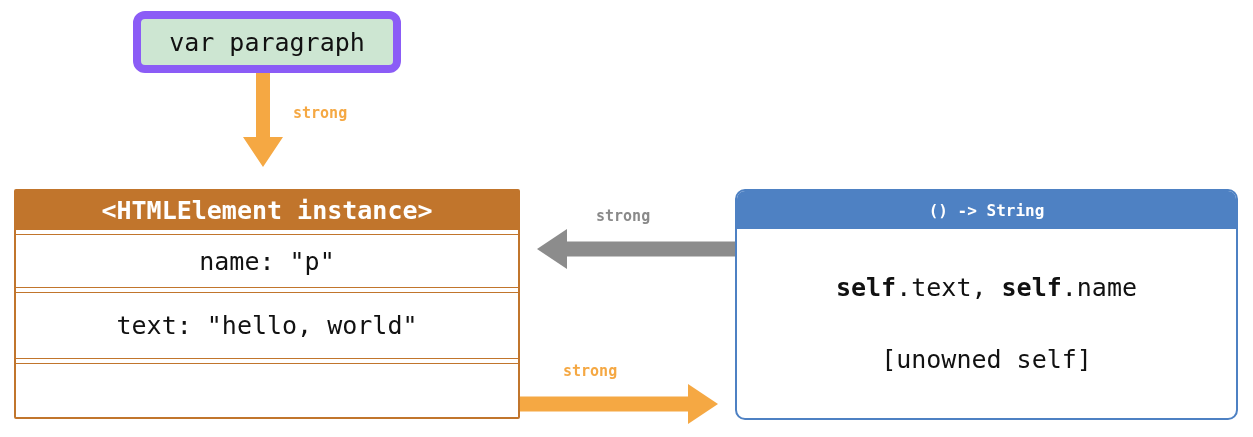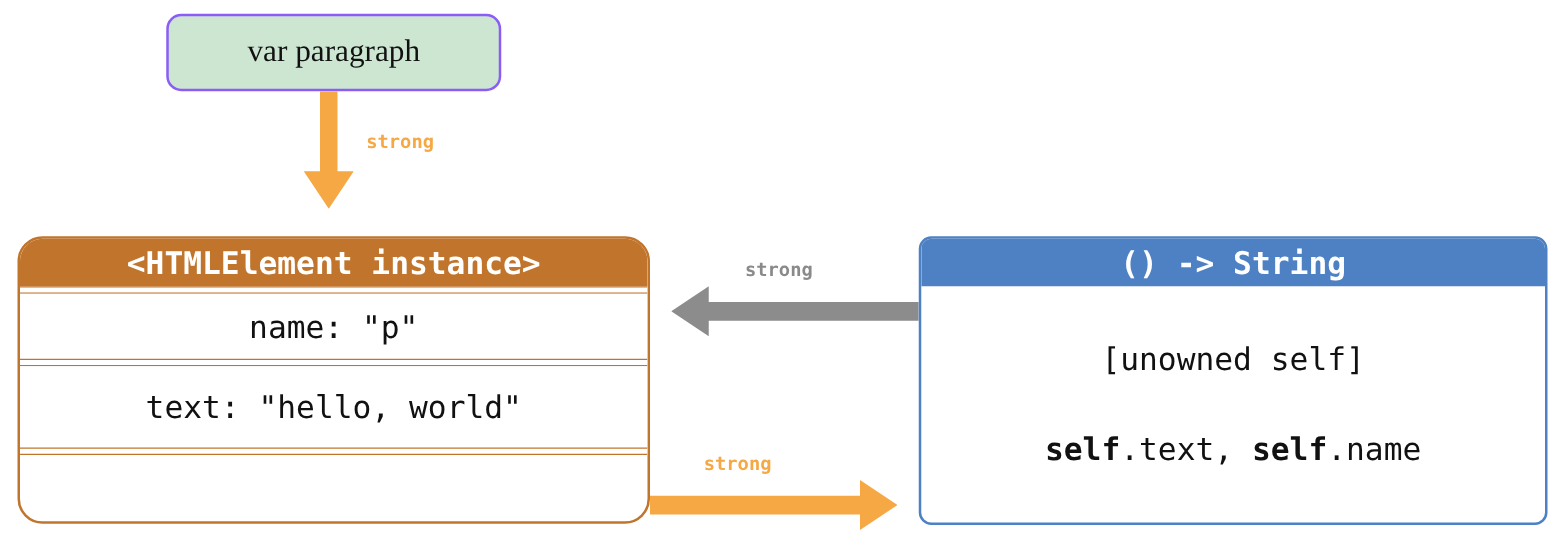--- a/index.html
+++ b/index.html
@@ -14,25 +14,24 @@
     height: 437px;
     background: #ffffff;
     overflow: hidden;
   }
   .abs { position: absolute; }
 
   
   .var-box {
     left: 133px; top: 11px; width: 268px; height: 62px;
     background: #cde6d2;
-    border: 2px solid #8b5cf6;
+    border: 8px solid #8b5cf6;
     border-radius: 12px;
     display: flex; align-items: center; justify-content: center;
     font-size: 25px;
-    font-family: Liberation Serif, serif;
   }
 
   
   .arrow-label {
     font-weight: bold;
     font-size: 15px;
     line-height: 27px;
     white-space: pre;
   }
   .lbl-strong { color: #f5a843; }
@@ -44,21 +43,21 @@
   
   .arrow-down  { left: 243px; top: 73px;  width: 40px;  height: 94px; }
   .arrow-left  { left: 537px; top: 227px; width: 198px; height: 44px; }
   .arrow-right { left: 520px; top: 382px; width: 198px; height: 44px; }
 
   
   .instance-table {
     left: 14px; top: 189px; width: 506px; height: 230px;
     background: #ffffff;
     border: 2px solid #c1752c;
-    border-radius: 20px;
+    border-radius: 2px;
     overflow: hidden;
     display: flex; flex-direction: column;
   }
   .instance-table .tbl-header {
     height: 38px; flex: 0 0 38px;
     background: #c1752c;
     color: #ffffff;
     font-weight: bold;
     font-size: 25px;
     display: flex; align-items: center; justify-content: center;
@@ -87,21 +86,21 @@
     border: 2px solid #4e81c3;
     border-radius: 10px;
     overflow: hidden;
     display: flex; flex-direction: column;
   }
   .closure-box .cls-header {
     height: 38px; flex: 0 0 38px;
     background: #4e81c3;
     color: #ffffff;
     font-weight: bold;
-    font-size: 25px;
+    font-size: 16px;
     display: flex; align-items: center; justify-content: center;
     white-space: pre;
   }
   .closure-body {
     flex: 1 1 auto;
     display: flex; flex-direction: column;
     align-items: center; justify-content: center;
     gap: 43px;
     font-size: 25px;
   }
@@ -137,18 +136,18 @@
   <div class="abs arrow-label lbl-unowned lbl-unowned-mid">strong</div>
 
   <svg class="abs arrow-right" viewBox="0 0 198 44" aria-hidden="true">
     <path d="M0,14.5 H168 V2 L198,22 L168,42 V29.5 H0 Z" fill="#f5a843"></path>
   </svg>
   <div class="abs arrow-label lbl-strong lbl-strong-bottom">strong</div>
 
   <div class="abs closure-box">
     <div class="cls-header">() -&gt; String</div>
     <div class="closure-body">
+      <div class="closure-line"><span class="b">self</span><span>.text, </span><span class="b">self</span><span>.name</span></div>
       <div class="closure-line">[unowned self]</div>
-      <div class="closure-line"><span class="b">self</span><span>.text, </span><span class="b">self</span><span>.name</span></div>
     </div>
   </div>
 
 </div>
 
 </body></html>

